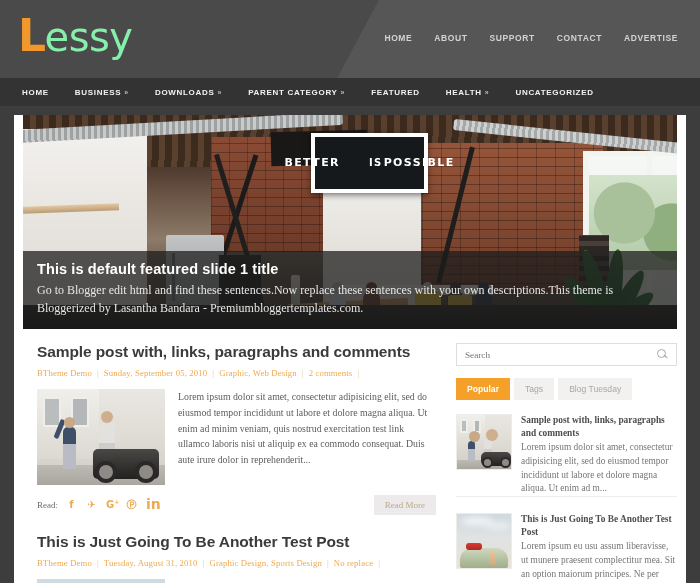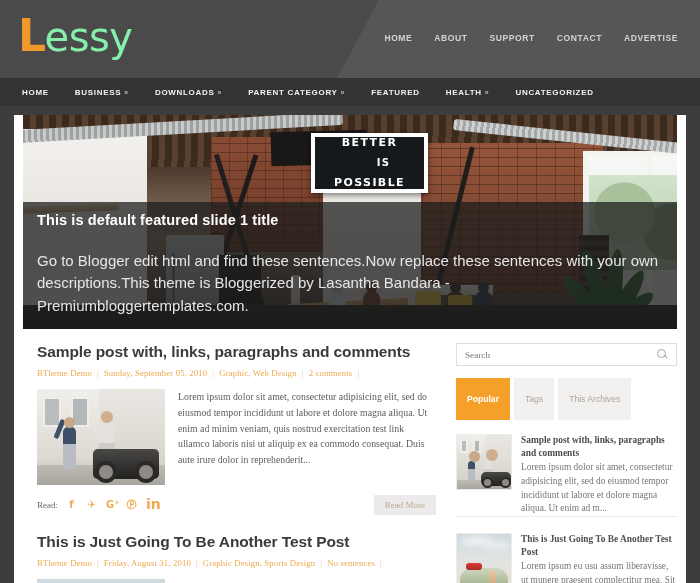--- a/index.html
+++ b/index.html
@@ -266,22 +266,22 @@
     position: absolute;
     top: 18px; left: 288px;
     width: 117px; height: 60px;
     background: #ffffff;
     padding: 4px;
     box-shadow: 0 2px 6px rgba(0,0,0,.5);
   }
   .sign-inner {
     width: 100%; height: 100%;
     background: #15191c;
-    display: flex; flex-direction: column;
-    align-items: center; justify-content: space-between;
+    display: flex; flex-direction: row;
+    align-items: center; justify-content: center;
     gap: 1px;
   }
   .sign-inner span {
     color: #fff;
     font-family: "DejaVu Sans", sans-serif;
     font-weight: 700;
     font-size: 11px;
     letter-spacing: 1.4px;
     line-height: 1.05;
   }
@@ -291,28 +291,28 @@
     position: absolute;
     left: 0; right: 0; bottom: 0;
     background: rgba(28,28,28,0.74);
     padding: 10px 14px 12px 14px;
   }
   .slide-title {
     color: #ffffff;
     font-size: 14.5px;
     font-weight: 700;
     font-family: "Liberation Sans", sans-serif;
-    margin-bottom: 22px;
+    margin-bottom: 4px;
     letter-spacing: 0.1px;
   }
   .slide-desc {
     color: #e6e6e6;
-    font-size: 15px;
+    font-size: 12px;
     line-height: 1.5;
-    font-family: Liberation Sans, sans-serif;
+    font-family: Liberation Serif, serif;
   }
 
   
   .cols { display: flex; padding: 0 9px 0 9px; }
   .main-col { width: 436px; padding: 14px 14px 0 14px; }
   .side-col { width: 232px; padding: 14px 0 0 6px; }
 
   .post { padding-bottom: 4px; }
   .post + .post { margin-top: 14px; }
   .post-title {
@@ -448,21 +448,21 @@
   }
   .search-icon:after {
     content:""; position:absolute; top:7px; left:6px;
     width:5px; height:1.3px; background:#a6a6a6; transform: rotate(42deg);
   }
 
   .tabs { display: flex; gap: 4px; margin-top: 12px; }
   .tab {
     font-size: 8.6px;
     font-family: "Liberation Sans", sans-serif;
-    padding: 16px 11px;
+    padding: 6px 11px;
     background: #f3f1f0;
     color: #aaa6a2;
     cursor: pointer;
     font-weight: 400;
   }
   .tab.active { background: #f5a028; color: #ffffff; font-weight: 700; }
 
   .pp { display: flex; gap: 9px; margin-top: 14px; }
   .pp-thumb {
     width: 56px; height: 56px; flex: 0 0 56px;
@@ -607,21 +607,21 @@
               <span class="si">Ⓟ</span>
               <span class="si" style="font-size:14px">in</span>
             </span>
             <button class="read-more">Read More</button>
           </div>
         </div>
 
         <div class="post">
           <div class="post-title">This is Just Going To Be Another Test Post</div>
           <div class="post-meta">
-            <span>BTheme Demo</span><span class="sep">|</span><span>Friday, August 31, 2010</span><span class="sep">|</span><span>Graphic Design, Sports Design</span><span class="sep">|</span><span>No sentences</span><span class="sep">|</span>
+            <span>BTheme Demo</span><span class="sep">|</span><span>Tuesday, August 31, 2010</span><span class="sep">|</span><span>Graphic Design, Sports Design</span><span class="sep">|</span><span>No replace</span><span class="sep">|</span>
           </div>
           <div class="post-body">
             <div class="thumb">
               <div class="t2-bg"></div>
 
             </div>
             <div style="flex:1">
               <div class="excerpt">Lorem ipsum eu usu assum liberavisse, ut munere praesent complectitur mea. Sit an option maiorum principes. Ne per probo magna idque, est ...</div>
             </div>
           </div>
@@ -631,21 +631,21 @@
 
       <div class="side-col">
         <div class="search-box">
           <input type="text" placeholder="Search" style="">
           <span class="search-icon"></span>
         </div>
 
         <div class="tabs">
           <div class="tab active">Popular</div>
           <div class="tab">Tags</div>
-          <div class="tab">This Archives</div>
+          <div class="tab">Blog Tuesday</div>
         </div>
 
         <div class="pp-wrap">
           <div class="pp">
             <div class="pp-thumb">
               <div class="t1-bg"></div>
                 <div class="t1-wall" style="width:28px;height:32px"></div>
               <div class="t1-win" style="top:4px;left:3px;width:8px;height:14px"></div>
               <div class="t1-win2" style="top:4px;left:16px;width:8px;height:14px"></div>
               <div class="t1-ground" style="height:9px"></div>

